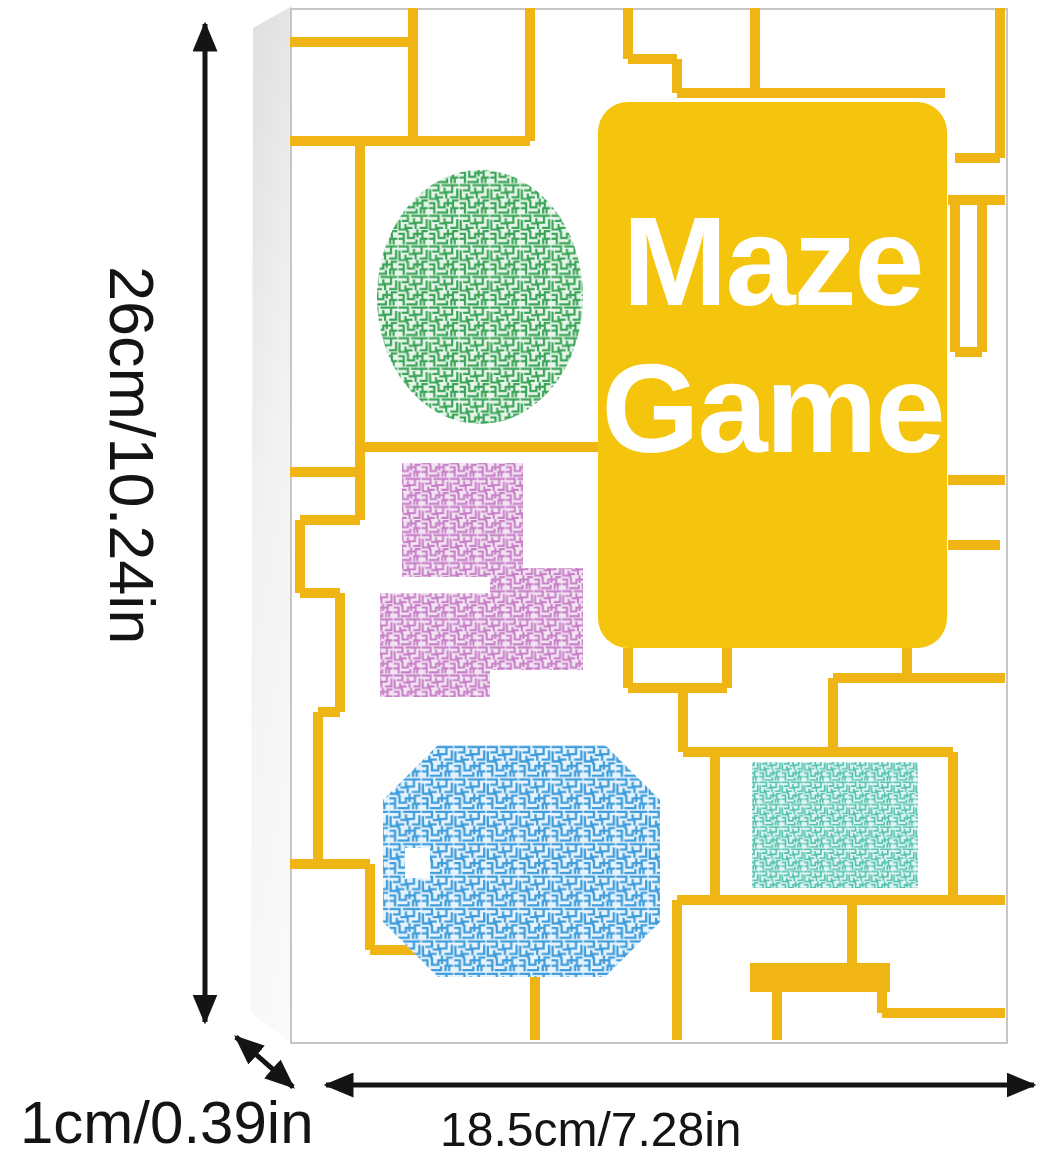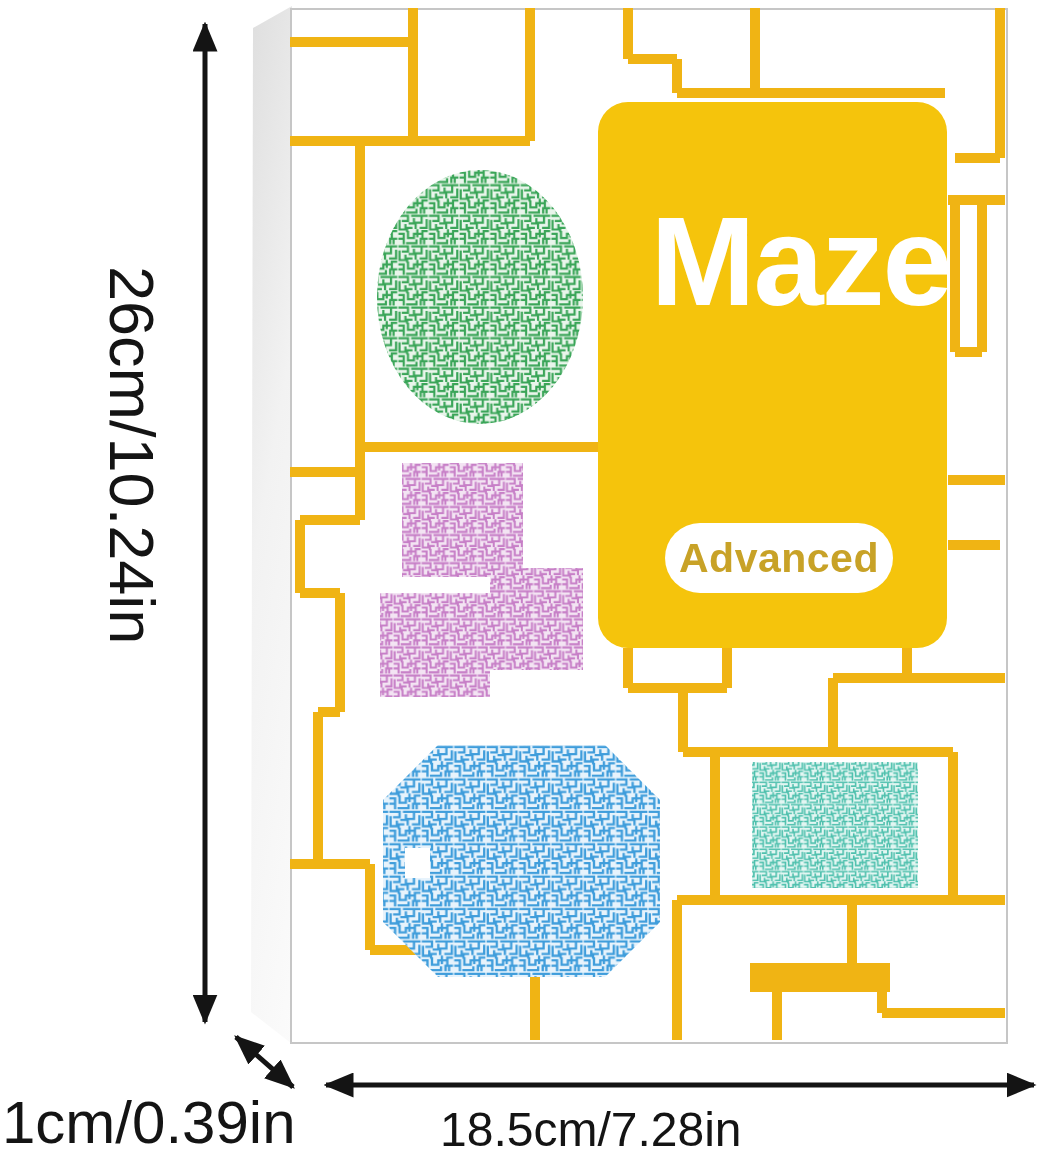--- a/index.html
+++ b/index.html
@@ -9,28 +9,28 @@
   
   .box-face{position:absolute;left:290px;top:8px;width:718px;height:1036px;
             background:#ffffff;border:2px solid #c6c6c6;box-sizing:border-box;}
   .box-spine{position:absolute;left:250px;top:4px;width:42px;height:1044px;
              background:linear-gradient(100deg,#dedede 0%,#f2f2f2 45%,#fbfbfb 100%);
              clip-path:polygon(3px 24px,42px 2px,42px 1040px,1px 1008px);}
   .decor-svg{position:absolute;left:0;top:0;}
   
   .card-title{position:absolute;left:598px;top:188px;width:349px;text-align:center;
               color:#ffffff;font-weight:bold;font-size:126px;line-height:1.17;
-              letter-spacing:-2px;padding-left:28px;}
+              letter-spacing:-2px;}
   .badge{position:absolute;left:665px;top:523px;width:228px;height:70px;background:#ffffff;
          border-radius:36px;display:flex;align-items:center;justify-content:center;
          color:#c8a227;font-weight:bold;font-size:41px;letter-spacing:0.5px;}
   
   .dim{position:absolute;color:#141414;}
   .dim-height{left:96px;top:266px;font-size:63px;writing-mode:vertical-rl;}
-  .dim-depth{left:2px;top:1088px;font-size:60px;}
+  .dim-depth{left:20px;top:1088px;font-size:60px;}
   .dim-width{left:440px;top:1102px;font-size:48px;}
 </style>
 </head>
 <body>
 
 <div class="stage">
 
   <div class="box-spine"></div>
 
   <div class="box-face"></div>
@@ -95,23 +95,21 @@
     <g>
       <rect x="752" y="762" width="166" height="126" fill="#e3f6f2"></rect>
       <rect x="752" y="762" width="166" height="126" fill="url(#pz-teal)"></rect>
     </g>
 
     <rect x="598" y="102" width="349" height="546" rx="30" fill="#f5c40c"></rect>
   </svg>
 
   <div class="card-title">
     <div>Maze</div>
-  </div>
-  <div class="badge">
-    <span>Advanced</span>
+    <div>Game</div>
   </div>
 
   <svg class="decor-svg" width="1048" height="1173" viewBox="0 0 1048 1173">
     <defs>
       <marker id="ah" viewBox="0 0 12 10" refX="11" refY="5" markerWidth="30" markerHeight="25" markerUnits="userSpaceOnUse" orient="auto-start-reverse">
         <path d="M0 0 L12 5 L0 10 Z" fill="#141414"></path>
       </marker>
     </defs>
     <line x1="205" y1="24" x2="205" y2="1022" stroke="#141414" stroke-width="5" marker-start="url(#ah)" marker-end="url(#ah)"></line>
     <line x1="326" y1="1085" x2="1034" y2="1085" stroke="#141414" stroke-width="5" marker-start="url(#ah)" marker-end="url(#ah)"></line>

